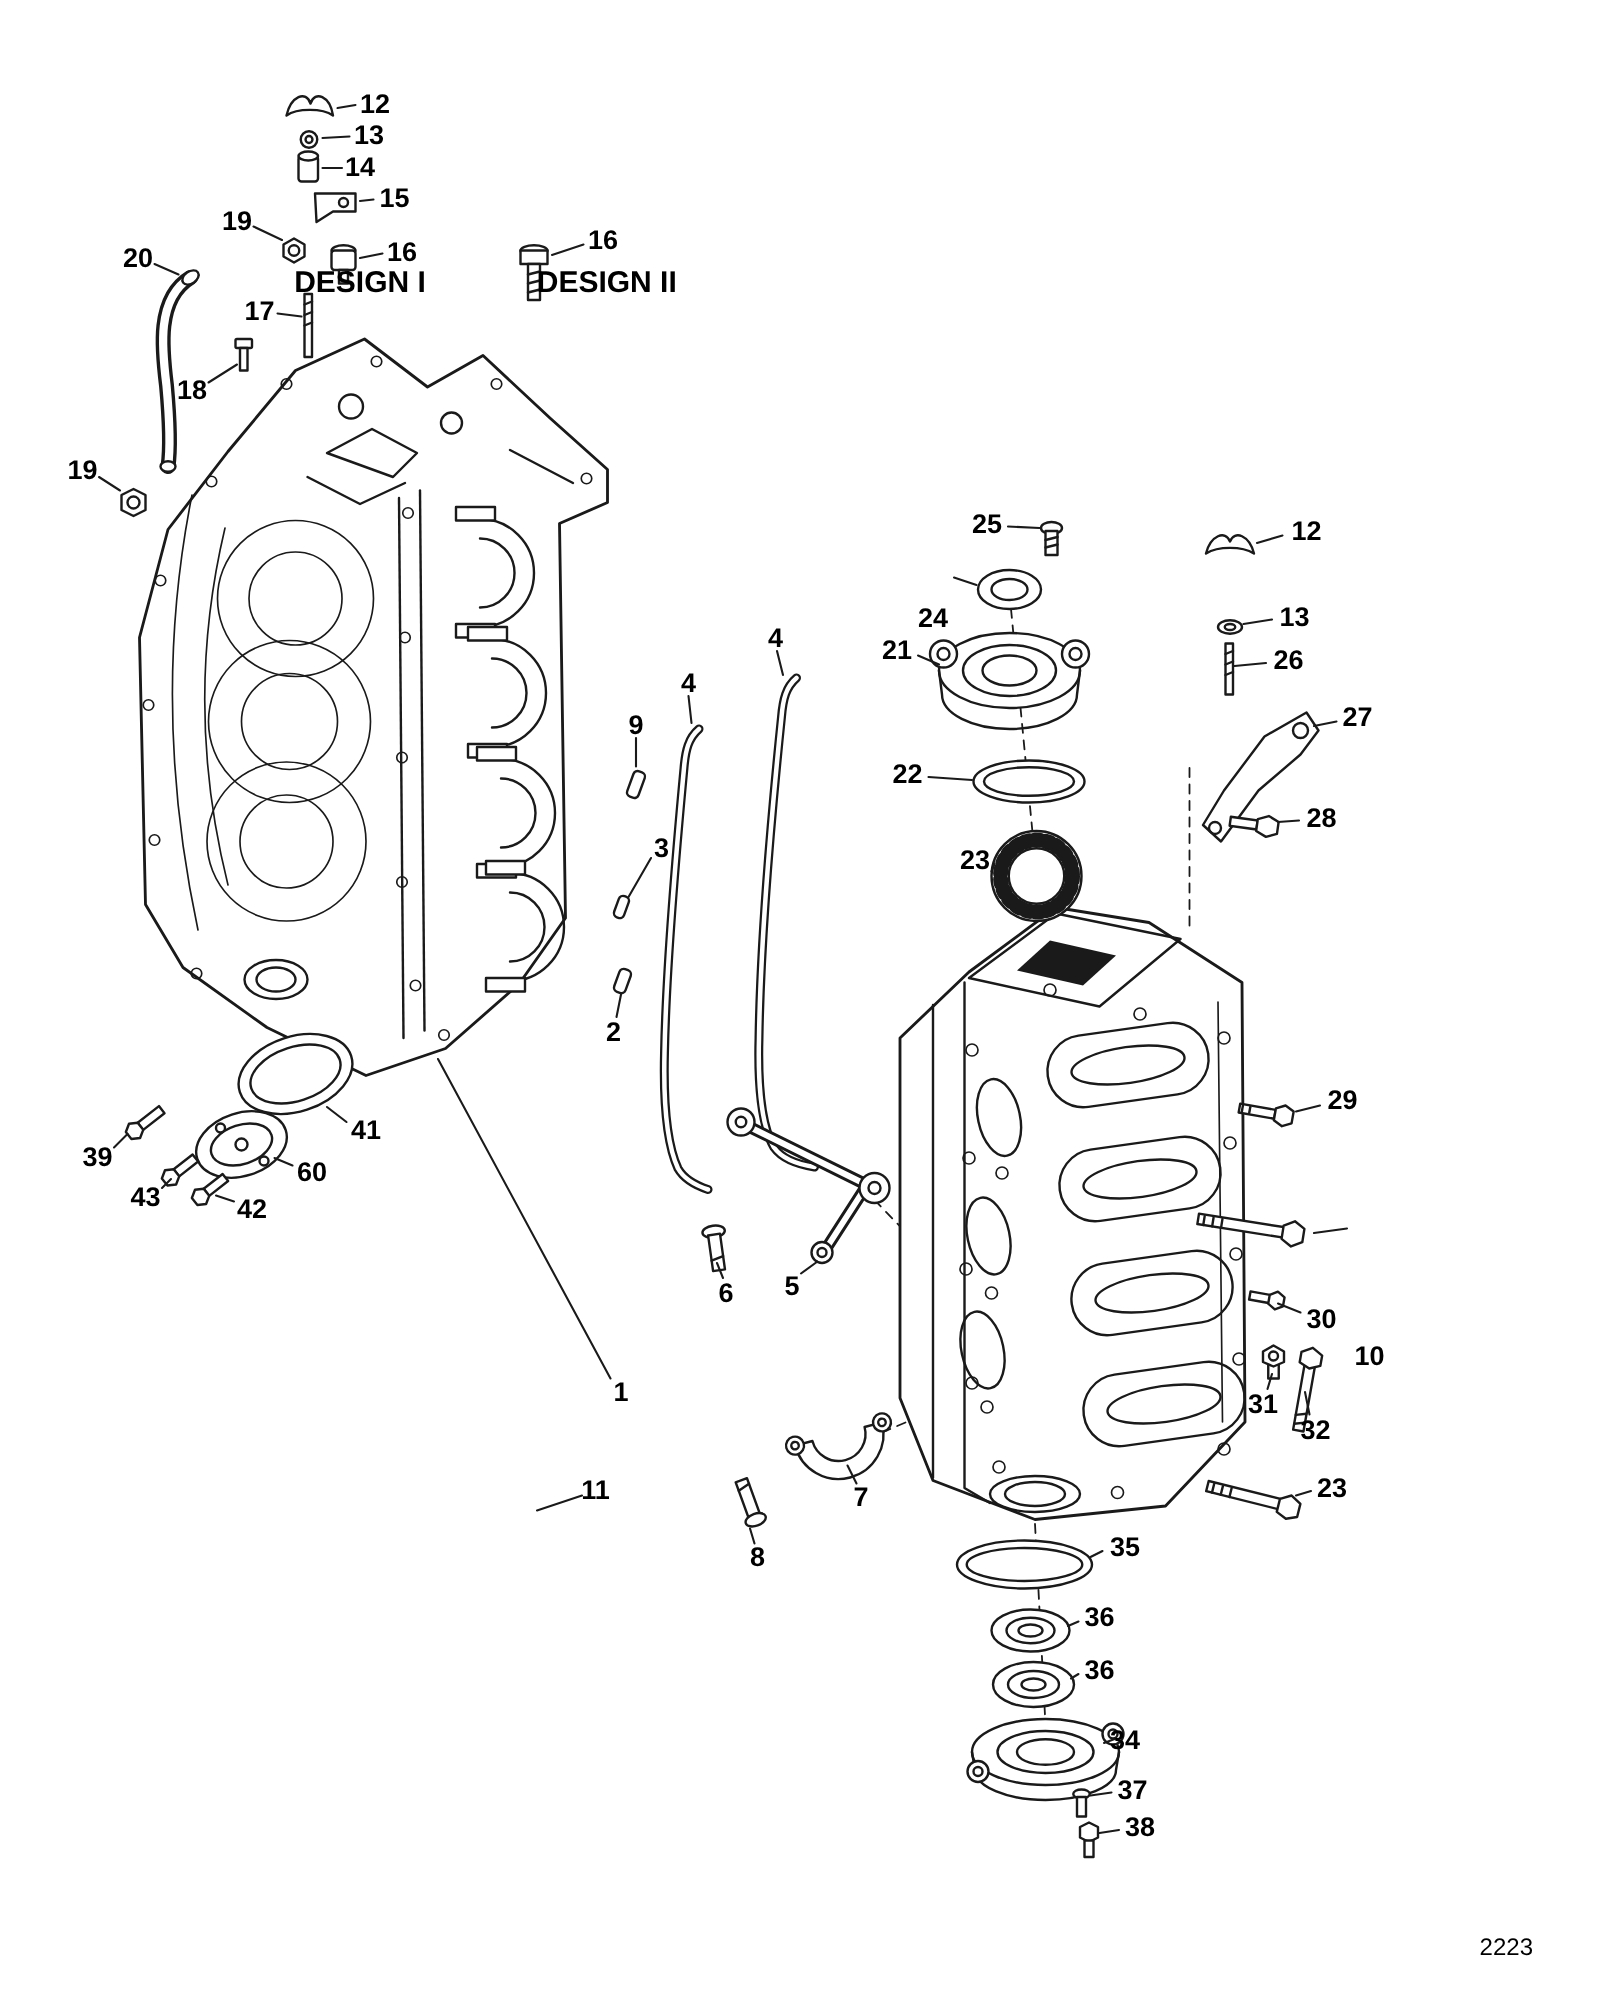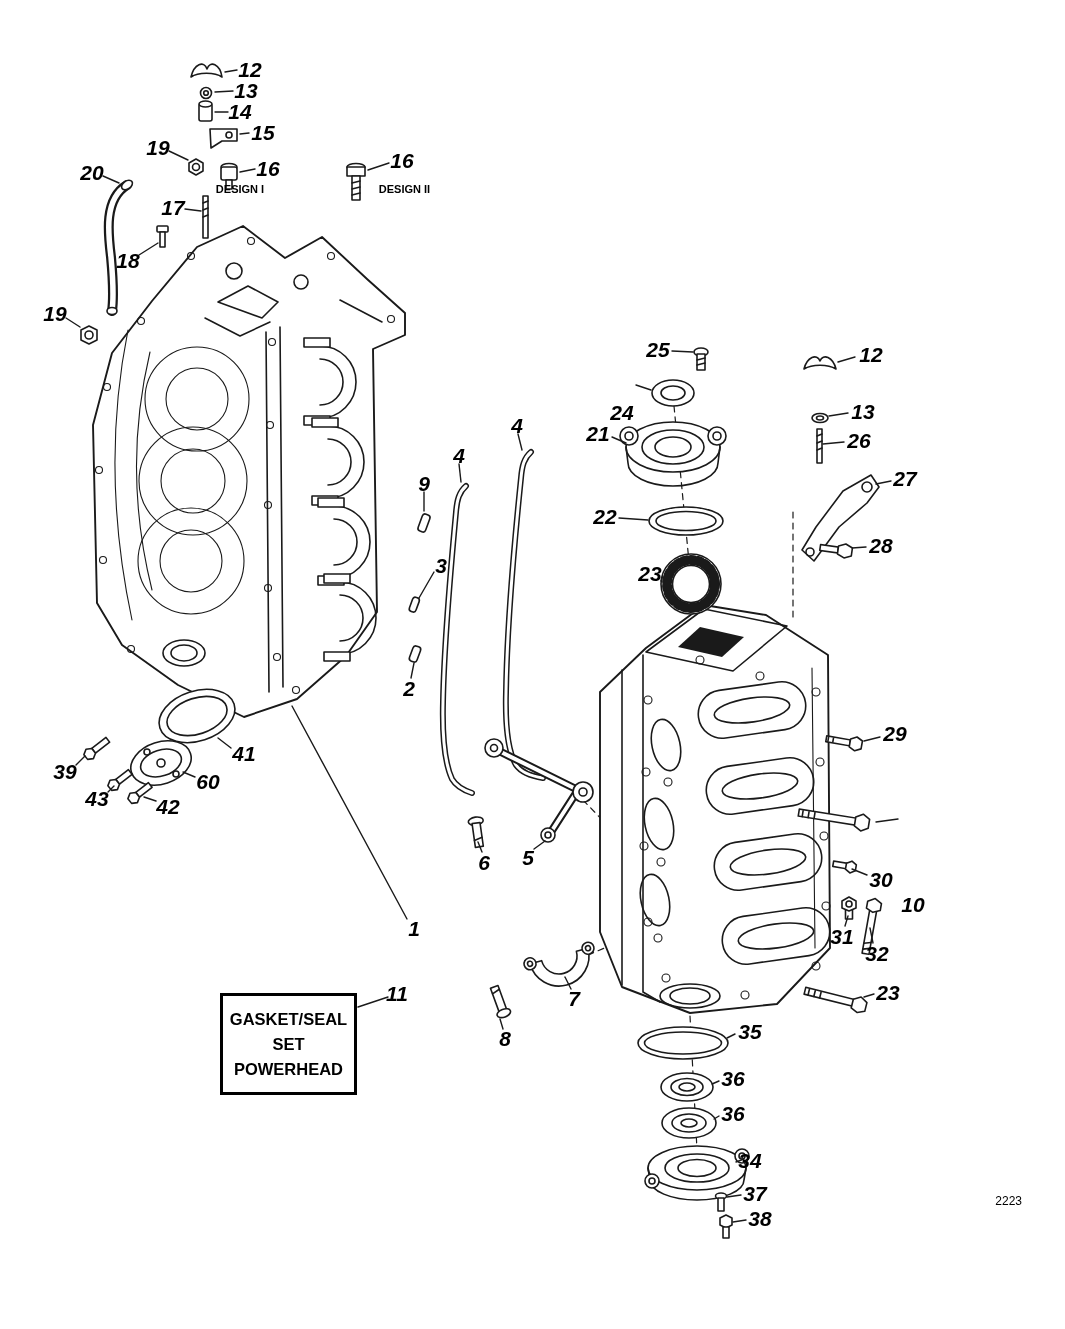--- a/index.html
+++ b/index.html
@@ -3,33 +3,33 @@
 <meta charset="utf-8">
 <style>
   html,body { margin:0; padding:0; background:#fff; }
   #stage {
     position:relative; width:1065px; height:1329px; background:#fff;
     font-family:"Liberation Sans", sans-serif; overflow:hidden; color:#000;
   }
   #stage svg { position:absolute; left:0; top:0; }
   .callout {
     position:absolute; transform:translate(-50%,-50%);
-    font-weight:bold; font-size:21px; line-height:1; z-index:3; white-space:nowrap;font-style:italic;
+    font-weight:bold; font-size:18px; line-height:1; z-index:3; white-space:nowrap;
   }
   .design-label {
     position:absolute; transform:translate(-50%,-50%);
-    font-weight:bold; font-size:11px; z-index:3; white-space:nowrap;
+    font-weight:bold; font-size:20px; z-index:3; white-space:nowrap;
   }
   .gasket-box {
     position:absolute; left:220px; top:993px; width:137px; box-sizing:border-box;
     border:3px solid #000; background:#fff; padding:11px 4px;
     text-align:center; font-weight:bold; font-size:16.5px; line-height:1.5; z-index:3;
   }
   .page-number {
-    position:absolute; right:43px; top:1194px; font-size:12px; z-index:3;
+    position:absolute; right:43px; top:1290px; font-size:16px; z-index:3;
   }
 </style>
 </head>
 <body>
 
 <div id="stage">
 
 <svg width="1065" height="1329" viewBox="0 0 1065 1329">
   <g fill="none" stroke="#1a1a1a" stroke-width="1.6" stroke-linejoin="round" stroke-linecap="round">
 
@@ -431,25 +431,20 @@
           <line x1="736" y1="1162" x2="744" y2="1159"></line>
           <line x1="741" y1="1195" x2="727" y2="1197"></line>
           <line x1="746" y1="1220" x2="733" y2="1222"></line>
         </g>
   </g>
 </svg>
 
 <div class="design-label" style="left:240px; top:189px;">DESIGN I</div>
 <div class="design-label" style="left:399px; top:189px;padding-left:11px;">DESIGN II</div>
 
-<div class="gasket-box">
-  <div>GASKET/SEAL</div>
-  <div>SET</div>
-  <div>POWERHEAD</div>
-</div>
 
 <div class="page-number">2223</div>
 
 <div class="callout" style="left: 250px; top: 69px;">12</div>
     <div class="callout" style="left: 246px; top: 90px;">13</div>
     <div class="callout" style="left: 240px; top: 111px;">14</div>
     <div class="callout" style="left: 263px; top: 132px;">15</div>
     <div class="callout" style="left: 158px; top: 147px;">19</div>
     <div class="callout" style="left: 268px; top: 168px;">16</div>
     <div class="callout" style="left: 402px; top: 160px;">16</div>

